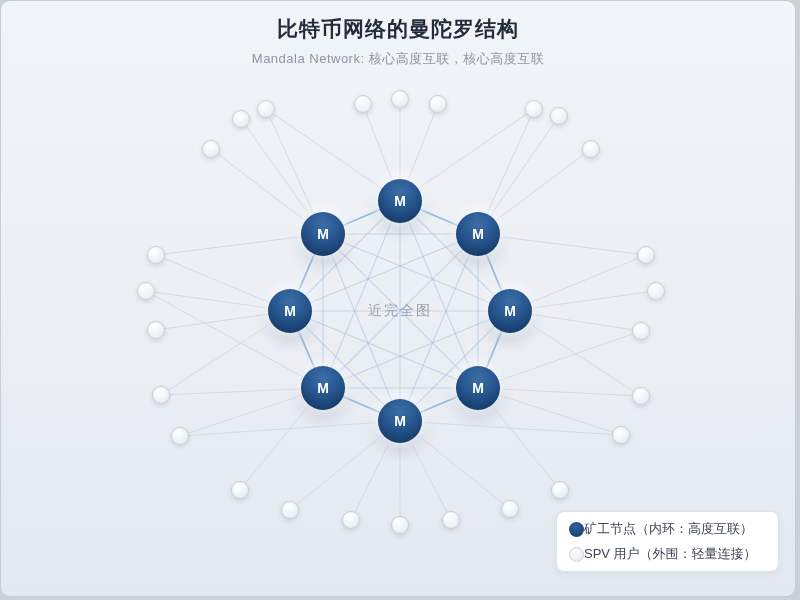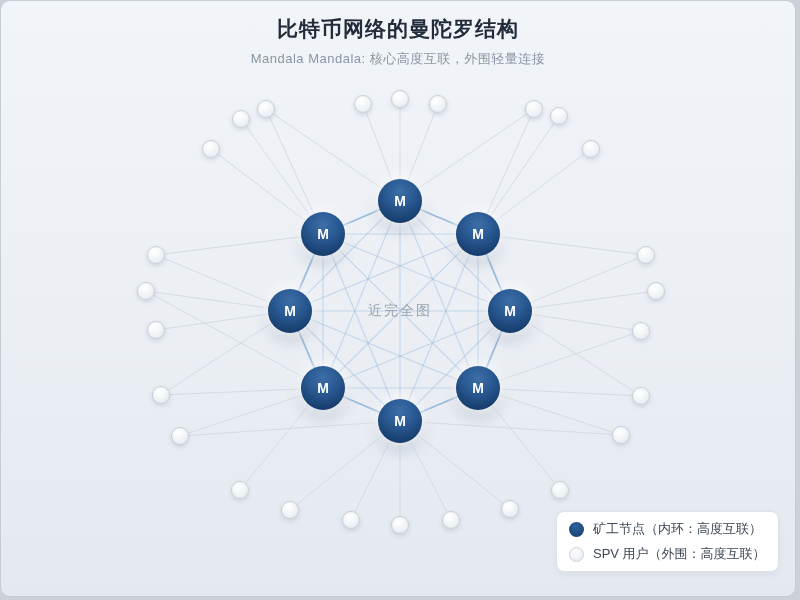--- a/index.html
+++ b/index.html
@@ -43,39 +43,39 @@
   }
   .legend{
     position:absolute;left:555px;top:510px;width:223px;height:61px;z-index:6;
     box-sizing:border-box;
     background:#ffffff;
     border:1px solid #dde2e9;border-radius:8px;
     box-shadow:0 2px 6px rgba(40,55,80,0.06);
     display:flex;flex-direction:column;justify-content:center;
     padding:0 12px;gap:7px;
   }
-  .legend-row{display:flex;align-items:center;gap:9px;}
+  .legend-row{display:flex;align-items:center;}
   .legend-swatch{width:15px;height:15px;border-radius:50%;flex:0 0 auto;box-sizing:border-box;}
   .legend-swatch.miner-swatch{
     background:radial-gradient(circle at 45% 30%,#2f619b 0%,#1d4a7e 60%,#143763 100%);
   }
   .legend-swatch.spv-swatch{
     background:radial-gradient(circle at 38% 30%,#ffffff 0%,#eef1f5 60%,#e2e7ed 100%);
     border:1px solid #ccd3dd;
   }
   .legend-text{font-size:13px;color:#3c4654;white-space:nowrap;}
 </style>
 </head>
 <body>
 
 <div class="card">
 
   <div class="header">
     <div class="title">比特币网络的曼陀罗结构</div>
-    <div class="subtitle">Mandala Mandala: 核心高度互联，外围轻量连接</div>
+    <div class="subtitle">Mandala Network: 核心高度互联，核心高度互联</div>
   </div>
 
   <svg class="edges" width="800" height="600">
       <line x1="362" y1="103" x2="399" y2="200" stroke="#d5d9e0" stroke-width="1" stroke-opacity="0.95"></line>
       <line x1="399" y1="98" x2="399" y2="200" stroke="#d5d9e0" stroke-width="1" stroke-opacity="0.95"></line>
       <line x1="437" y1="103" x2="399" y2="200" stroke="#d5d9e0" stroke-width="1" stroke-opacity="0.95"></line>
       <line x1="533" y1="108" x2="477" y2="233" stroke="#d5d9e0" stroke-width="1" stroke-opacity="0.95"></line>
       <line x1="533" y1="108" x2="399" y2="200" stroke="#d5d9e0" stroke-width="1" stroke-opacity="0.95"></line>
       <line x1="558" y1="115" x2="477" y2="233" stroke="#d5d9e0" stroke-width="1" stroke-opacity="0.95"></line>
       <line x1="590" y1="148" x2="477" y2="233" stroke="#d5d9e0" stroke-width="1" stroke-opacity="0.95"></line>
@@ -193,17 +193,17 @@
       </div>
     </div>
 
   <div class="legend">
     <div class="legend-row">
       <span class="legend-swatch miner-swatch"></span>
       <span class="legend-text">矿工节点（内环：高度互联）</span>
     </div>
     <div class="legend-row">
       <span class="legend-swatch spv-swatch"></span>
-      <span class="legend-text">SPV 用户（外围：高度互联）</span>
+      <span class="legend-text">SPV 用户（外围：轻量连接）</span>
     </div>
   </div>
 
 </div>
 
 </body></html>

